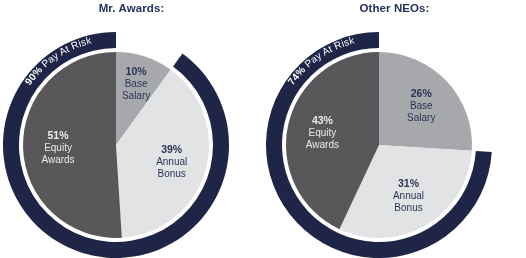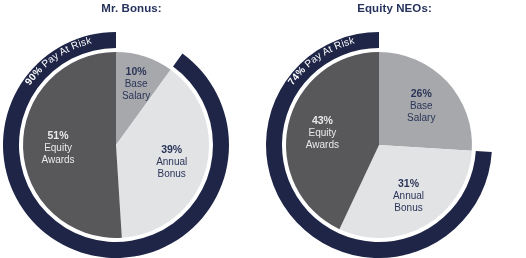--- a/index.html
+++ b/index.html
@@ -48,38 +48,38 @@
   text {
     font-family: "Liberation Sans", sans-serif;
   }
 </style>
 </head>
 <body>
 
 <div class="page">
 
   <div class="chart-block" id="chart-left">
-    <div class="chart-title">Mr. Bonus:</div>
+    <div class="chart-title">Mr. Awards:</div>
     <svg class="chart-svg" id="svg-left" width="263" height="242" viewBox="0 0 263 242">
         <defs>
           <path id="ringtext-0" d="M 27.767731785039388 73.00609992469491 A 104.5 104.5 0 0 1 106.81954996044733 24.90403784453848" fill="none"></path>
         </defs>
         <path d="M 182.41973350904948 37.58107963563094 A 113 113 0 1 1 115.99999999999999 16 L 115.99999999999999 32 A 97 97 0 1 0 173.0151694723699 50.5253515456301 Z" fill="#1e2547"></path>
         <text font-size="10" fill="#ffffff" letter-spacing="0.2"><textPath href="#ringtext-0" startOffset="4%" xlink:href="#ringtext-0"><tspan font-weight="bold">90%</tspan><tspan> Pay At Risk</tspan></textPath></text>
         <path d="M 116 129 L 116 36 A 93 93 0 0 1 170.6640284632 53.76141952312989 Z" fill="#a6a8ab"></path>
         <text x="136.0861046343716" y="59.18132644081501" text-anchor="middle" font-size="10.5" fill="#2b3558"><tspan x="136.0861046343716" dy="0" font-weight="bold" font-size="10.5">10%</tspan><tspan x="136.0861046343716" dy="12" font-size="10">Base</tspan><tspan x="136.0861046343716" dy="12" font-size="10">Salary</tspan></text>
         <path d="M 116 129 L 170.6640284632 53.76141952312989 A 93 93 0 0 1 121.83951831622616 221.81648574382928 Z" fill="#e2e3e5"></path>
         <text x="171.6970337692627" y="137.1814841502753" text-anchor="middle" font-size="10.5" fill="#2b3558"><tspan x="171.6970337692627" dy="0" font-weight="bold" font-size="10.5">39%</tspan><tspan x="171.6970337692627" dy="12" font-size="10">Annual</tspan><tspan x="171.6970337692627" dy="12" font-size="10">Bonus</tspan></text>
         <path d="M 116 129 L 121.83951831622616 221.81648574382928 A 93 93 0 1 1 115.99999999999999 36 Z" fill="#58585a"></path>
         <text x="58.02861949878757" y="122.82182402653143" text-anchor="middle" font-size="10.5" fill="#e8e9ec"><tspan x="58.02861949878757" dy="0" font-weight="bold" font-size="10.5">51%</tspan><tspan x="58.02861949878757" dy="12" font-size="10">Equity</tspan><tspan x="58.02861949878757" dy="12" font-size="10">Awards</tspan></text>
       </svg>
   </div>
 
   <div class="chart-block" id="chart-right">
-    <div class="chart-title">Equity NEOs:</div>
+    <div class="chart-title">Other NEOs:</div>
     <svg class="chart-svg" id="svg-right" width="263" height="242" viewBox="0 0 263 242">
         <defs>
           <path id="ringtext-1" d="M 27.767731785039388 73.00609992469491 A 104.5 104.5 0 0 1 106.81954996044733 24.90403784453848" fill="none"></path>
         </defs>
         <path d="M 228.77702031239468 136.0953287068124 A 113 113 0 1 1 115.99999999999999 16 L 115.99999999999999 32 A 97 97 0 1 0 212.80859265754233 135.0906803943434 Z" fill="#1e2547"></path>
         <text font-size="10" fill="#ffffff" letter-spacing="0.2"><textPath href="#ringtext-1" startOffset="4%" xlink:href="#ringtext-1"><tspan font-weight="bold">74%</tspan><tspan> Pay At Risk</tspan></textPath></text>
         <path d="M 116 129 L 116 36 A 93 93 0 0 1 208.81648574382928 134.83951831622616 Z" fill="#a6a8ab"></path>
         <text x="158.28018039044187" y="81.29626785613607" text-anchor="middle" font-size="10.5" fill="#2b3558"><tspan x="158.28018039044187" dy="0" font-weight="bold" font-size="10.5">26%</tspan><tspan x="158.28018039044187" dy="12" font-size="10">Base</tspan><tspan x="158.28018039044187" dy="12" font-size="10">Salary</tspan></text>
         <path d="M 116 129 L 208.81648574382928 134.83951831622616 A 93 93 0 0 1 76.40252588444827 213.14891587933982 Z" fill="#e2e3e5"></path>
         <text x="145.52440211352155" y="170.92303756622871" text-anchor="middle" font-size="10.5" fill="#2b3558"><tspan x="145.52440211352155" dy="0" font-weight="bold" font-size="10.5">31%</tspan><tspan x="145.52440211352155" dy="12" font-size="10">Annual</tspan><tspan x="145.52440211352155" dy="12" font-size="10">Bonus</tspan></text>

